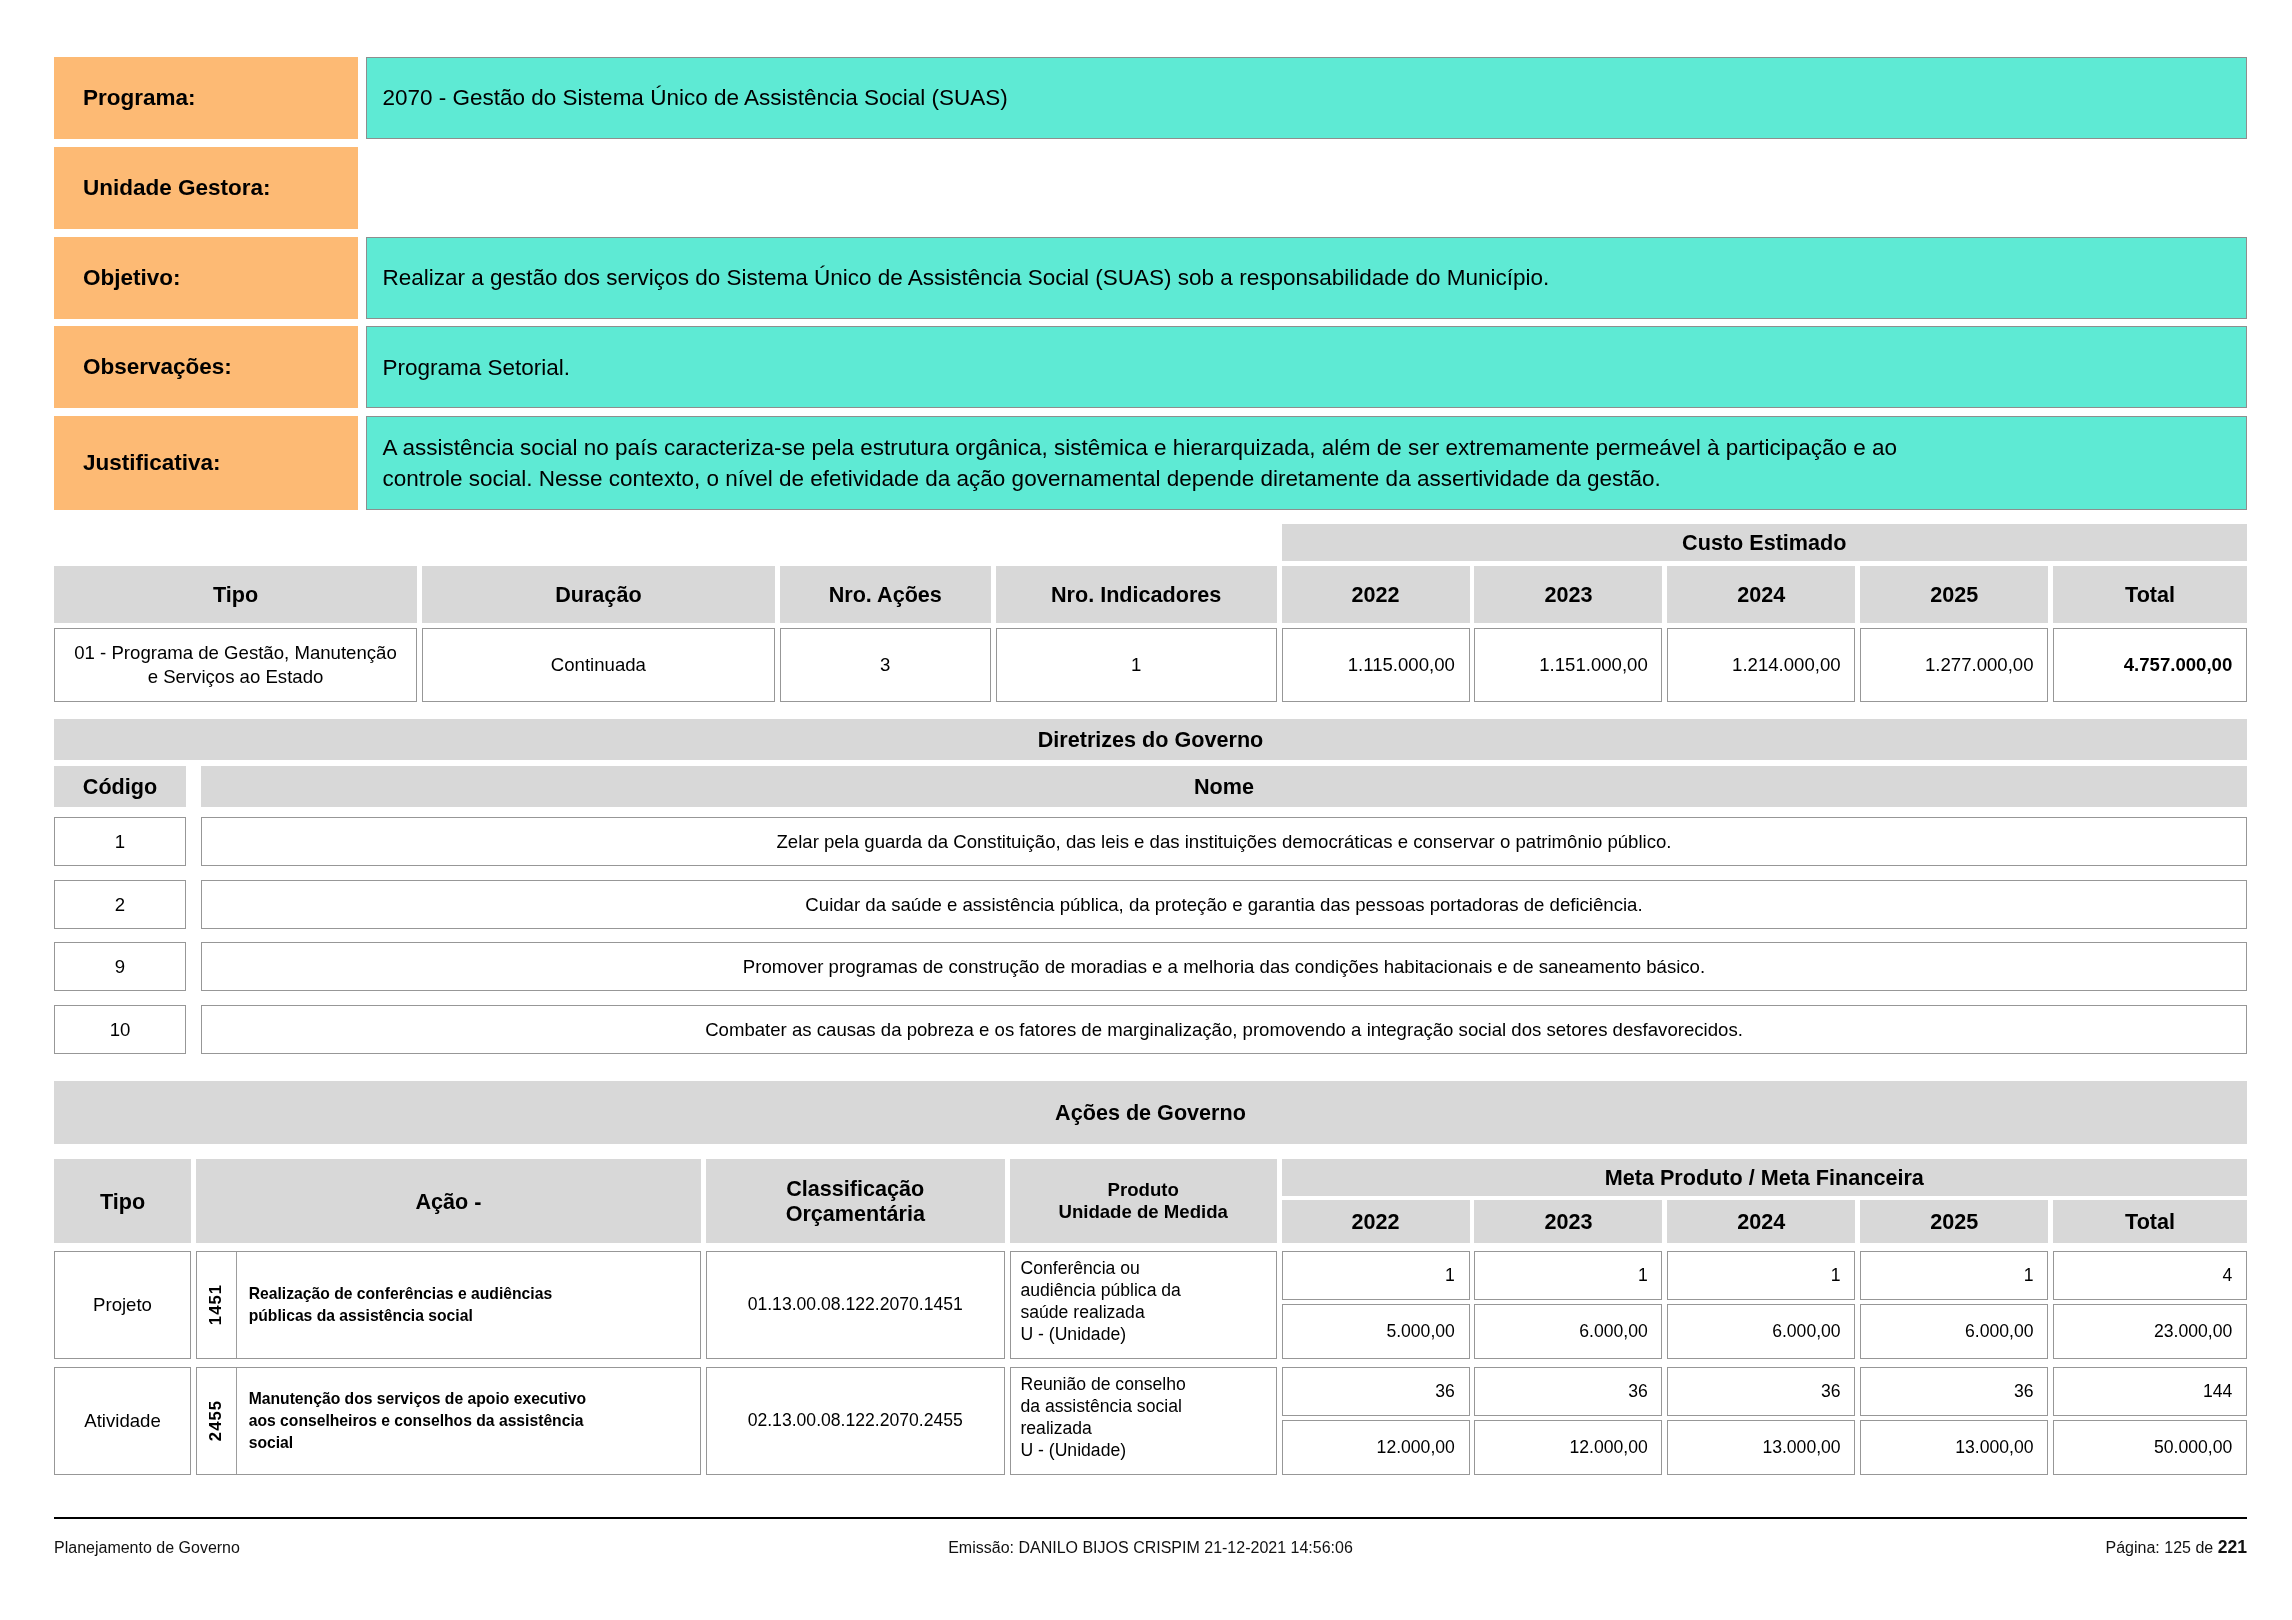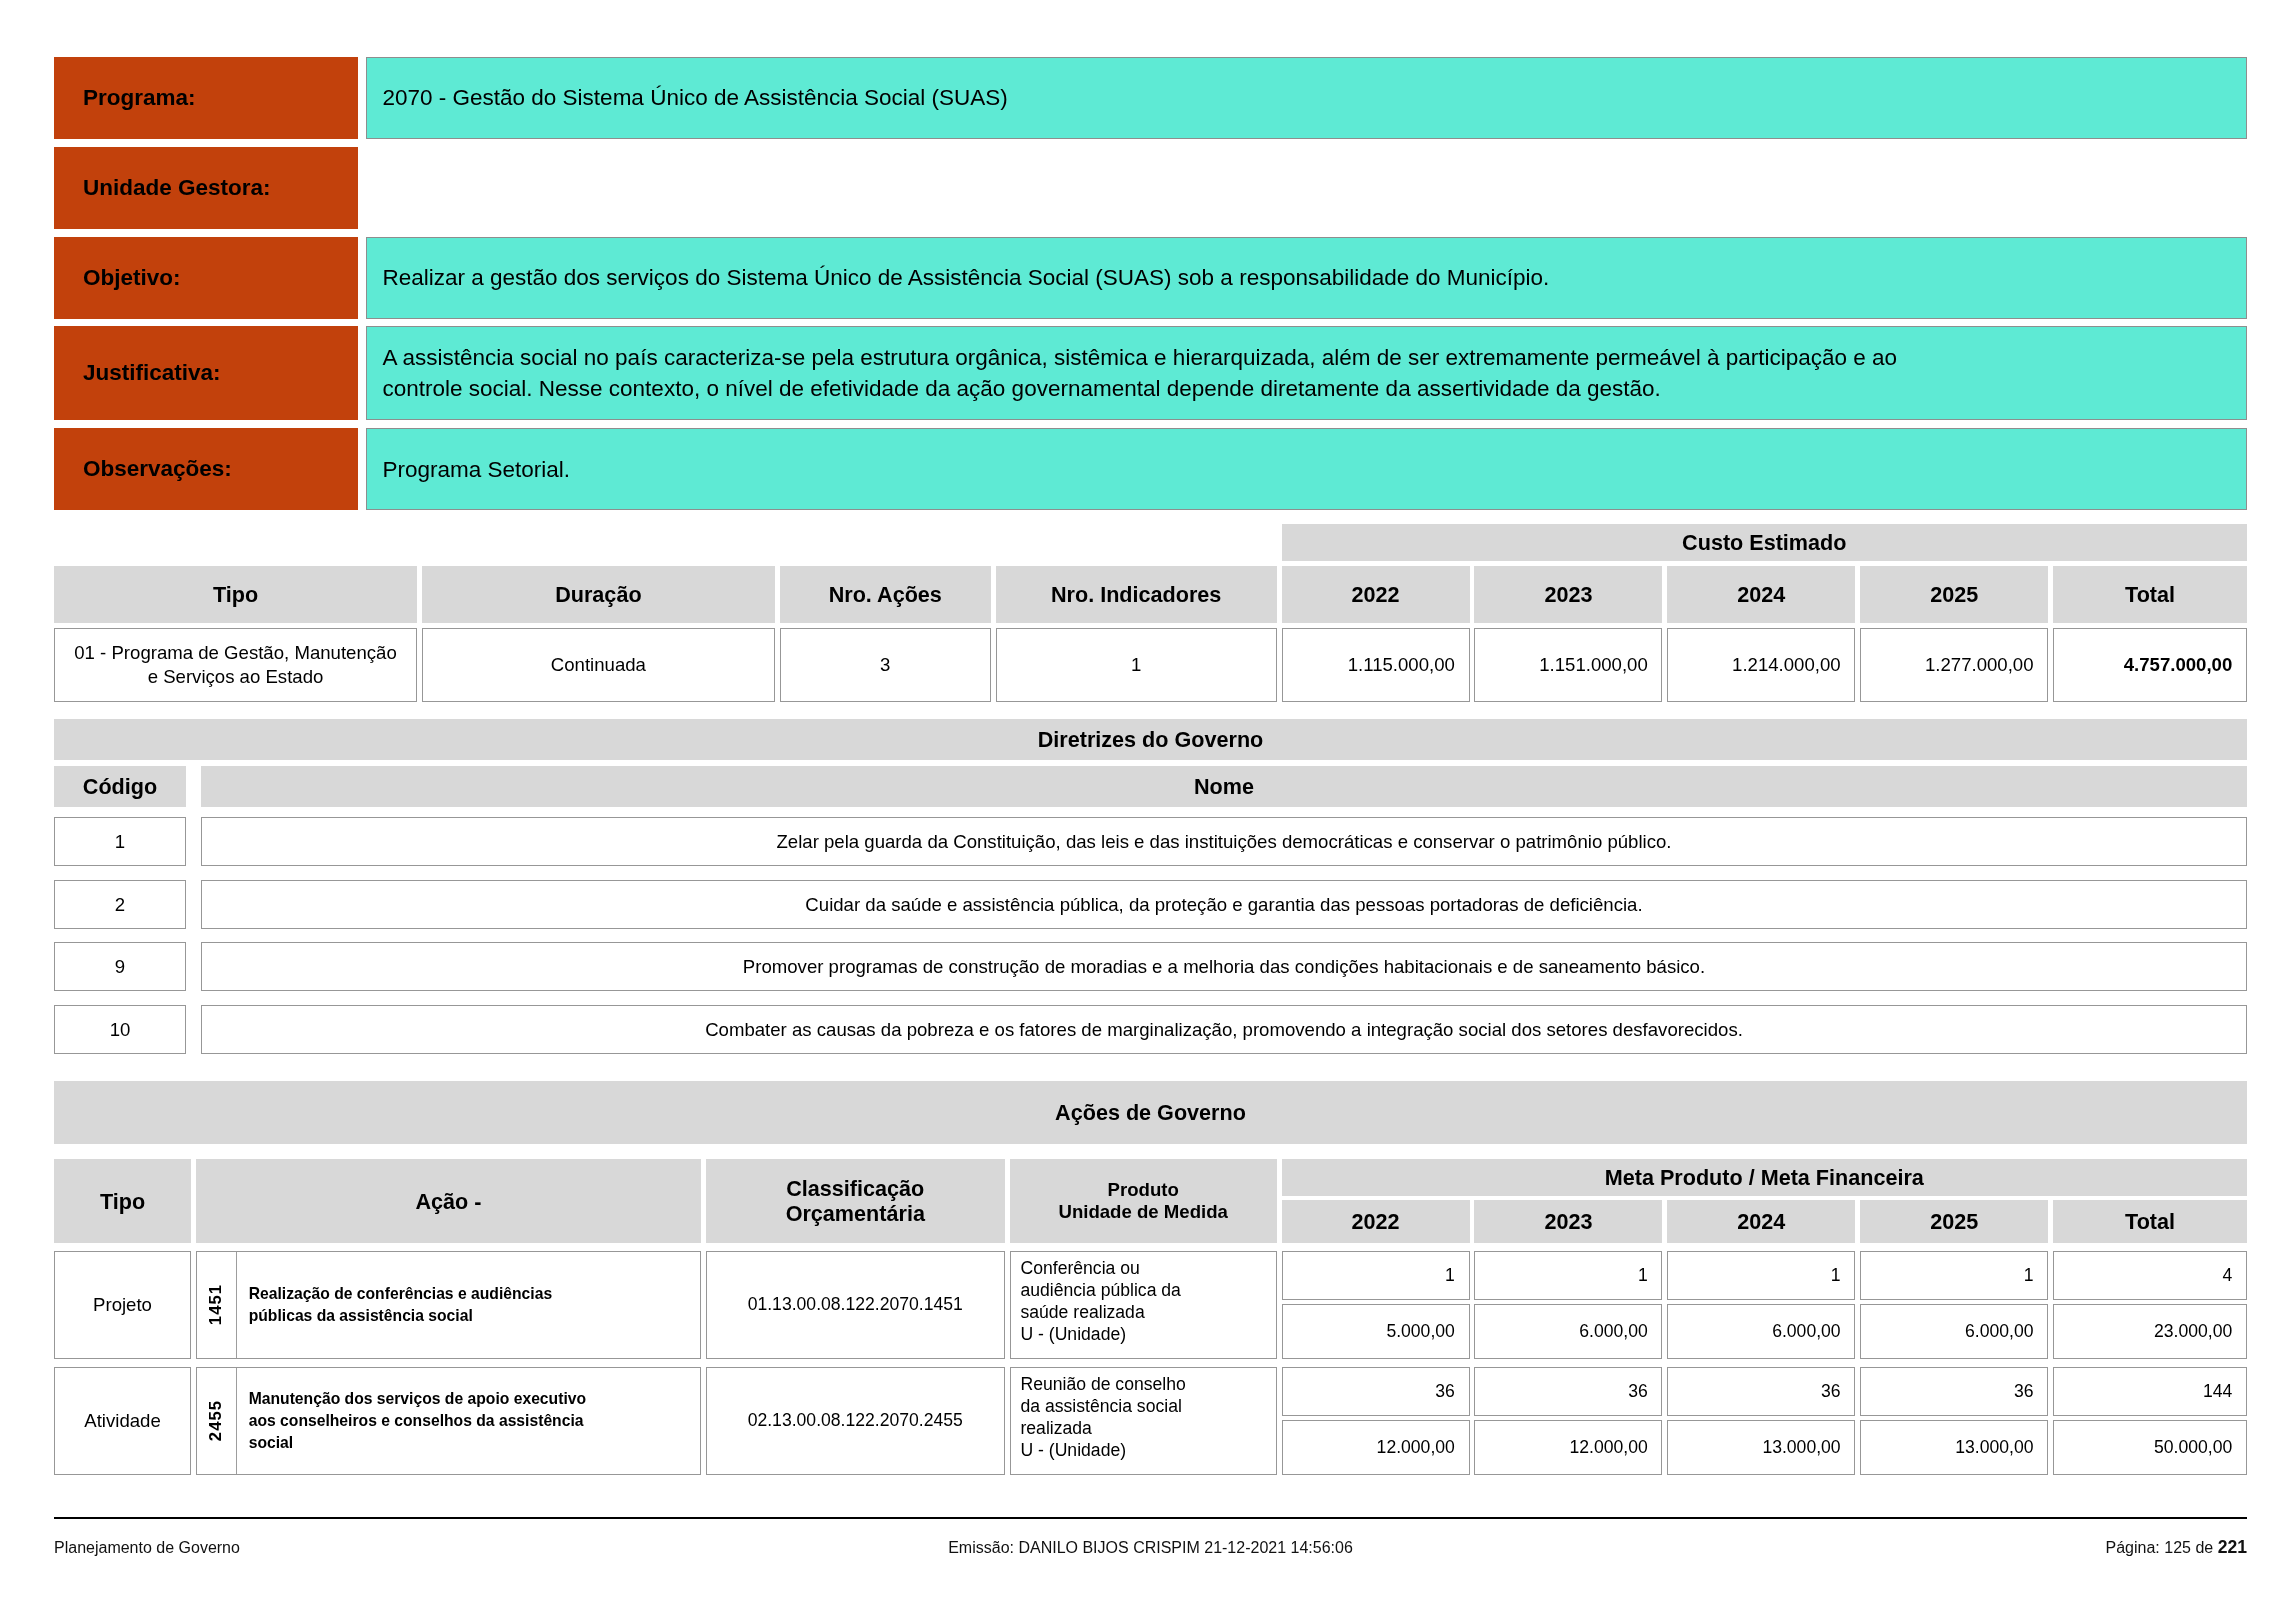--- a/index.html
+++ b/index.html
@@ -12,21 +12,21 @@
 
   
   .gray{background:#d8d8d8;}
   .cellw{background:#fff;border:1px solid #979797;}
   .hcell{display:flex;align-items:center;justify-content:center;font-weight:bold;font-size:21.6px;text-align:center;line-height:1.18;}
   .ccell{display:flex;align-items:center;justify-content:center;font-size:18.6px;text-align:center;line-height:1.25;}
   .rcell{display:flex;align-items:center;justify-content:flex-end;font-size:18.6px;padding-right:13.7px;box-sizing:border-box;}
 
   
   .info-row{display:grid;grid-template-columns:304px 1fr;column-gap:7.8px;margin-bottom:7.8px;}
-  .info-label{background:#c2410c;display:flex;align-items:center;padding-left:29px;font-weight:bold;font-size:22.5px;box-sizing:border-box;}
+  .info-label{background:#fdba74;display:flex;align-items:center;padding-left:29px;font-weight:bold;font-size:22.5px;box-sizing:border-box;}
   .info-value{background:#5eead4;border:1px solid #8e8e8e;display:flex;align-items:center;padding:7.8px 15.7px;font-size:22.5px;line-height:1.38;box-sizing:border-box;}
   .h84{height:82px;} .h96{height:94px;}
 
   
   .cols9{display:grid;grid-template-columns:363px 353px 211px 281px 188px 188px 188px 188px 1fr;column-gap:4.9px;}
   .acols9{display:grid;grid-template-columns:137px 505px 299px 267px 188px 188px 188px 188px 1fr;column-gap:4.9px;}
 
   
   .custo{margin-top:13.7px;row-gap:4.9px;}
   .custo-title{grid-column:5/10;grid-row:1;height:37px;}
@@ -83,29 +83,29 @@
   <div class="info-row">
     <div class="info-label h84">Unidade Gestora:</div>
   </div>
   <div class="info-row">
     <div class="info-label h84">Objetivo:</div>
     <div class="info-value h84">
         <span>Realizar a gestão dos serviços do Sistema Único de Assistência Social (SUAS) sob a responsabilidade do Município.</span>
       </div>
   </div>
   <div class="info-row">
+    <div class="info-label h84">Observações:</div>
+    <div class="info-value h84">
+        <span>Programa Setorial.</span>
+      </div>
+  </div>
+  <div class="info-row">
     <div class="info-label h96">Justificativa:</div>
     <div class="info-value h96">
         <span style="max-width:1588px;display:block;">A assistência social no país caracteriza-se pela estrutura orgânica, sistêmica e hierarquizada, além de ser extremamente permeável à participação e ao controle social. Nesse contexto, o nível de efetividade da ação governamental depende diretamente da assertividade da gestão.</span>
-      </div>
-  </div>
-  <div class="info-row">
-    <div class="info-label h84">Observações:</div>
-    <div class="info-value h84">
-        <span>Programa Setorial.</span>
       </div>
   </div>
 
   <div class="cols9 custo">
     <div class="gray hcell custo-title">Custo Estimado</div>
 
     <div class="gray hcell hdr">Tipo</div>
     <div class="gray hcell hdr">Duração</div>
     <div class="gray hcell hdr">Nro. Ações</div>
     <div class="gray hcell hdr">Nro. Indicadores</div>

